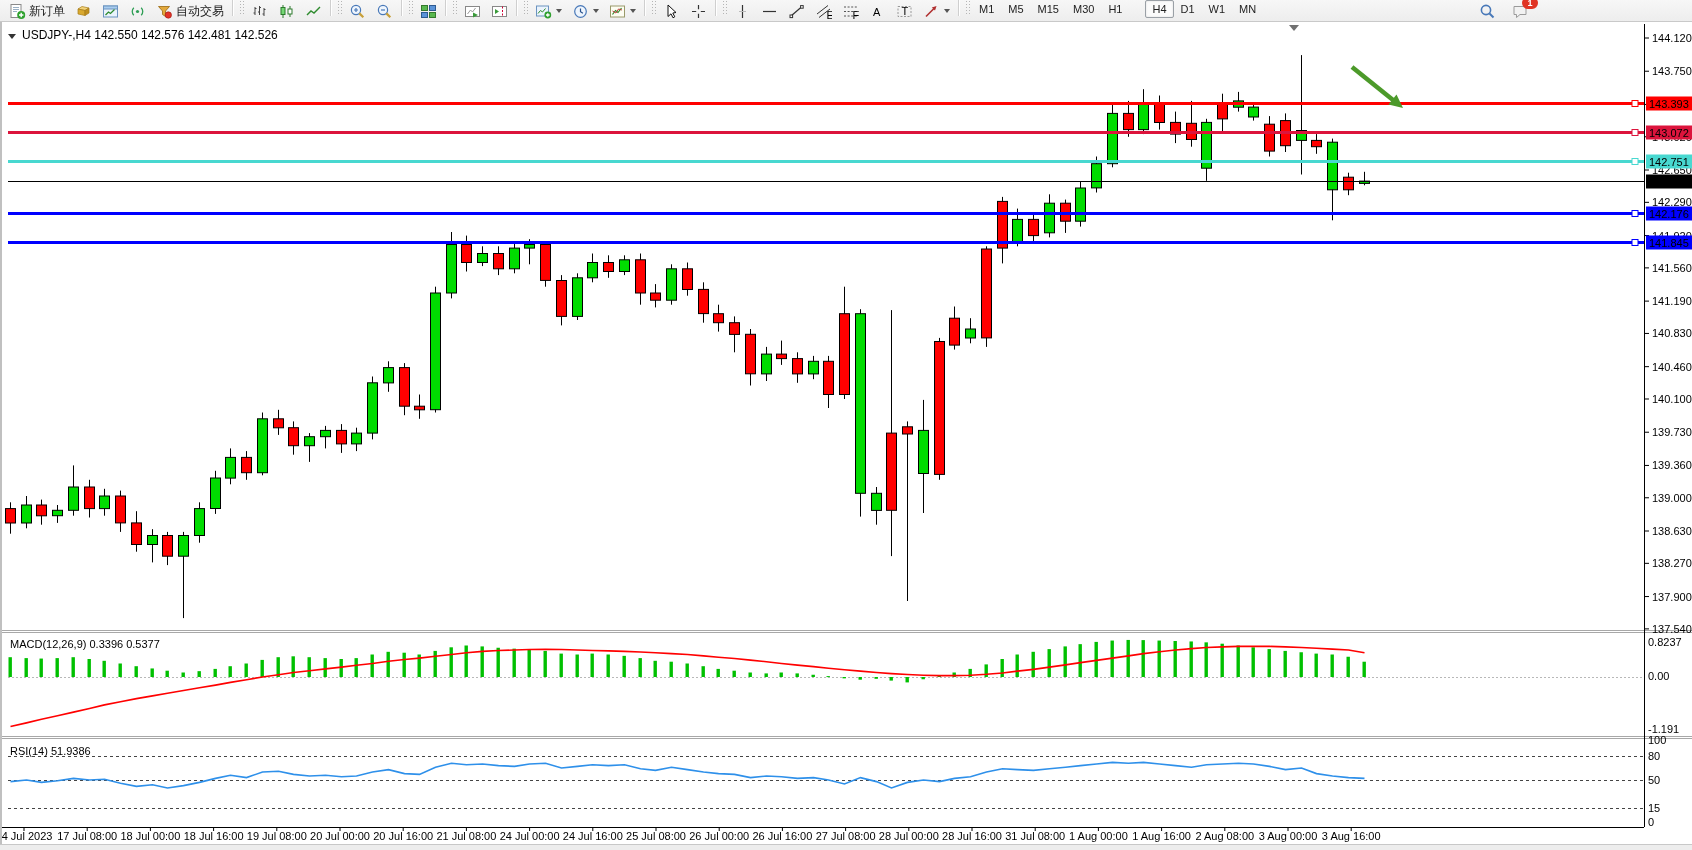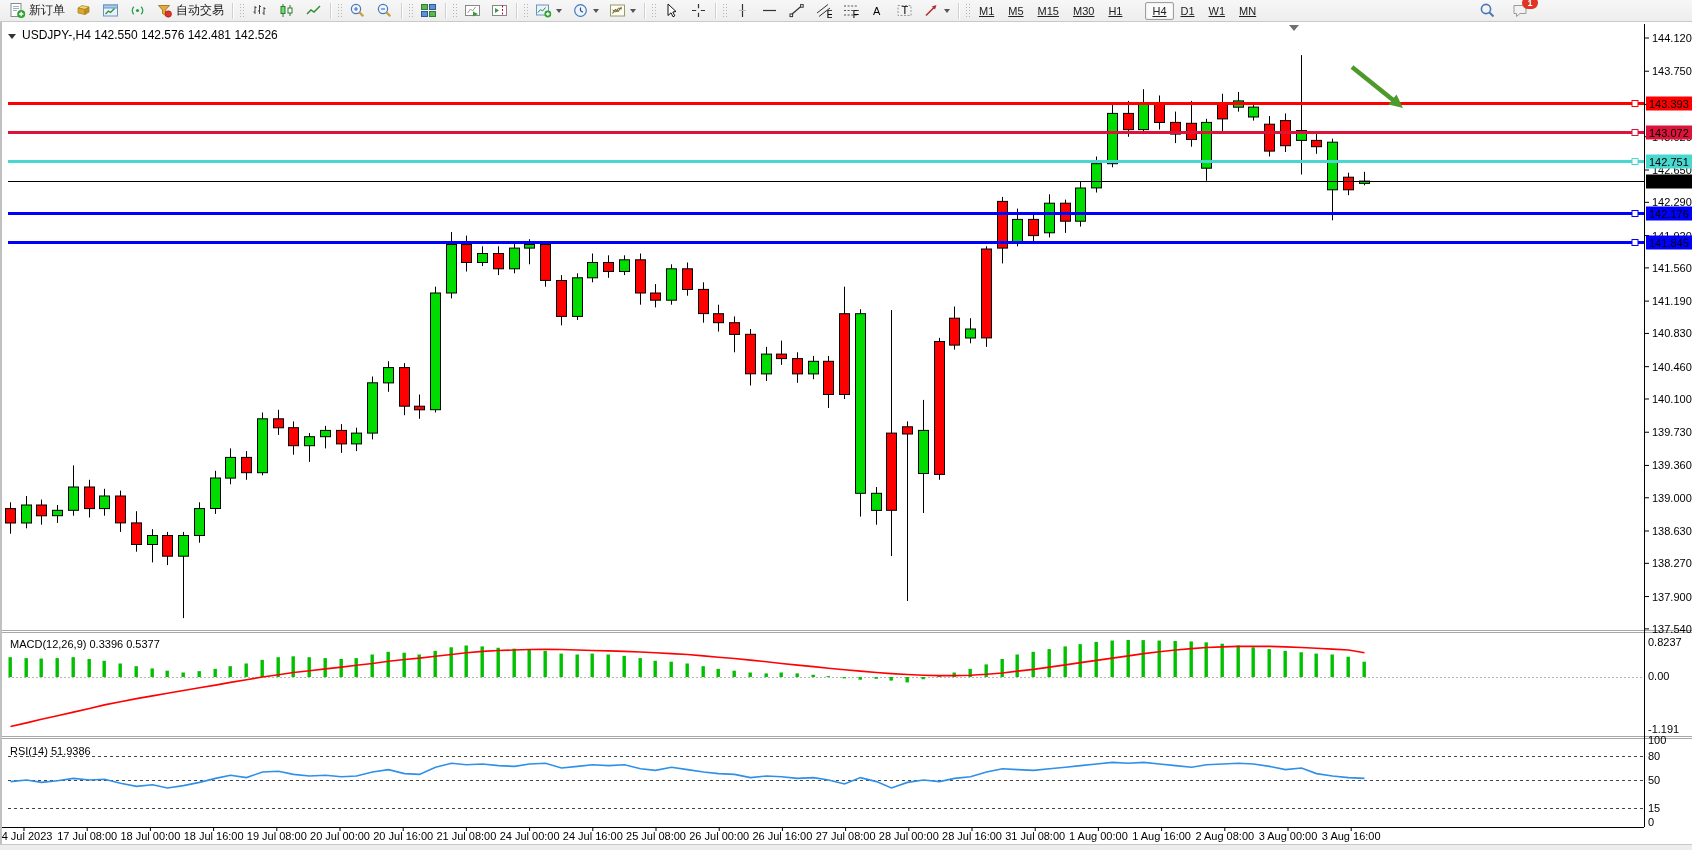--- a/index.html
+++ b/index.html
@@ -1,29 +1,29 @@
 <!DOCTYPE html>
 <html><head>
 <meta charset="utf-8">
 <style>
   html,body{margin:0;padding:0;background:#fff;width:1692px;height:850px;overflow:hidden;
     font-family:"Liberation Sans","DejaVu Sans",sans-serif;}
   
   #toolbar{position:absolute;left:0;top:0;width:1692px;height:22px;background:linear-gradient(#f7f7f7,#ededed);
-    border-bottom:1px solid #c9c9c9;display:flex;align-items:center;padding-left:4px;box-sizing:border-box;}
+    border-bottom:1px solid #c9c9c9;display:flex;align-items:flex-start;padding-left:4px;box-sizing:border-box;}
   .tb-btn{display:flex;align-items:center;gap:3px;padding:1px 4px;height:18px;border:1px solid transparent;
     border-radius:2px;cursor:default;flex:0 0 auto;}
   .tb-btn svg{display:block}
   .tb-label{font-size:12px;color:#1a1a1a;white-space:nowrap;}
   .tb-sep{width:1px;height:16px;background:#cfcfcf;margin:0 3px;flex:0 0 auto;border-right:1px solid #fff;}
   .tb-handle{width:5px;height:16px;margin:0 2px;flex:0 0 auto;
     background-image:radial-gradient(#b5b5b5 1px,transparent 1px);background-size:3px 3px;}
   .caret{width:0;height:0;border-left:3.5px solid transparent;border-right:3.5px solid transparent;
     border-top:4px solid #555;margin-left:1px;}
-  .tf-btn{font-size:11px;color:#222;padding:2px 6px;border:1px solid transparent;border-radius:2px;flex:0 0 auto;text-decoration:underline;}
+  .tf-btn{font-size:11px;color:#222;padding:2px 6px;border:1px solid transparent;border-radius:2px;flex:0 0 auto;}
   .tf-active{border:1px solid #9aa0a6;background:#fbfbfb;box-shadow:inset 0 0 2px #d7d7d7;margin-left:16px;}
   #tb-right{margin-left:auto;margin-right:158px;display:flex;align-items:center;gap:6px;}
   .badge{position:absolute;right:-5px;top:-4px;min-width:12px;height:12px;border-radius:7px;background:#e03424;
     color:#fff;font-size:9px;line-height:12px;text-align:center;padding:0 2px;font-weight:bold;}
   .chat-wrap{position:relative;}
   
   #chart-wrap{position:absolute;left:0;top:22px;width:1692px;height:828px;background:#fff;}
   #frame-left{position:absolute;left:0;top:22px;width:2px;height:828px;background:#c0c0c0;}
   #frame-bottom{position:absolute;left:0;top:844px;width:1692px;height:6px;background:#ededed;border-top:1px solid #c8c8c8;}
   svg text{font-family:"Liberation Sans","DejaVu Sans",sans-serif;font-size:11px;fill:#000;}

